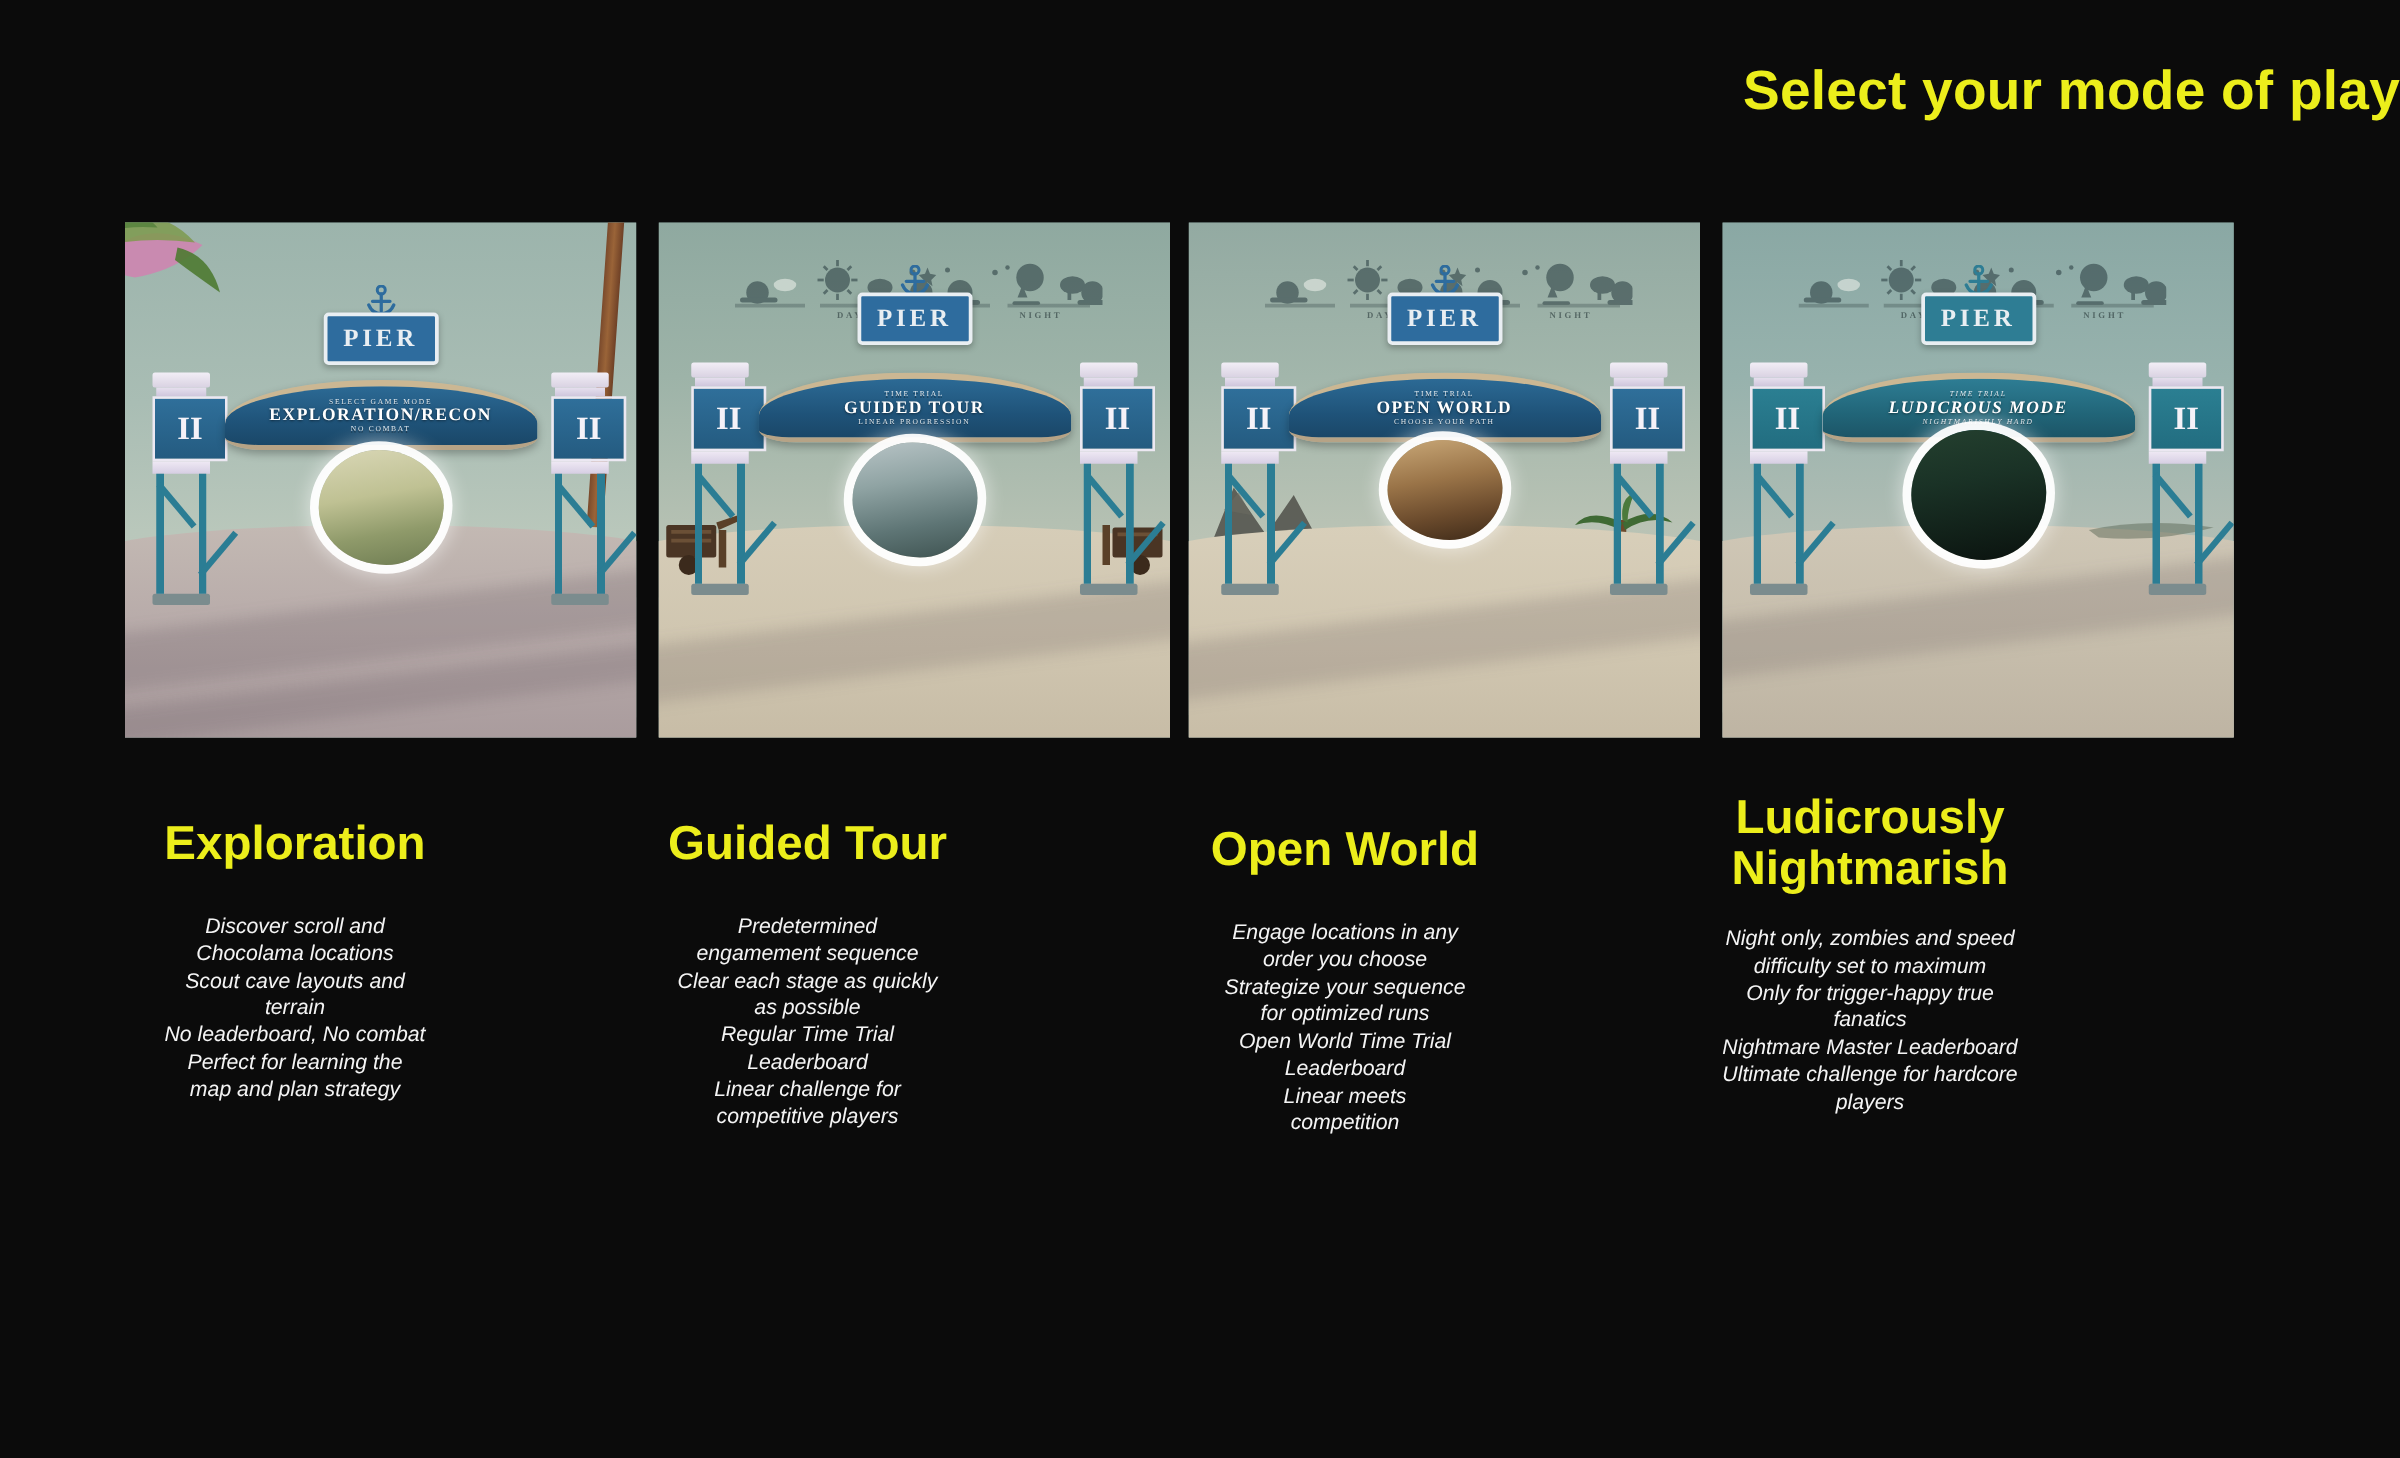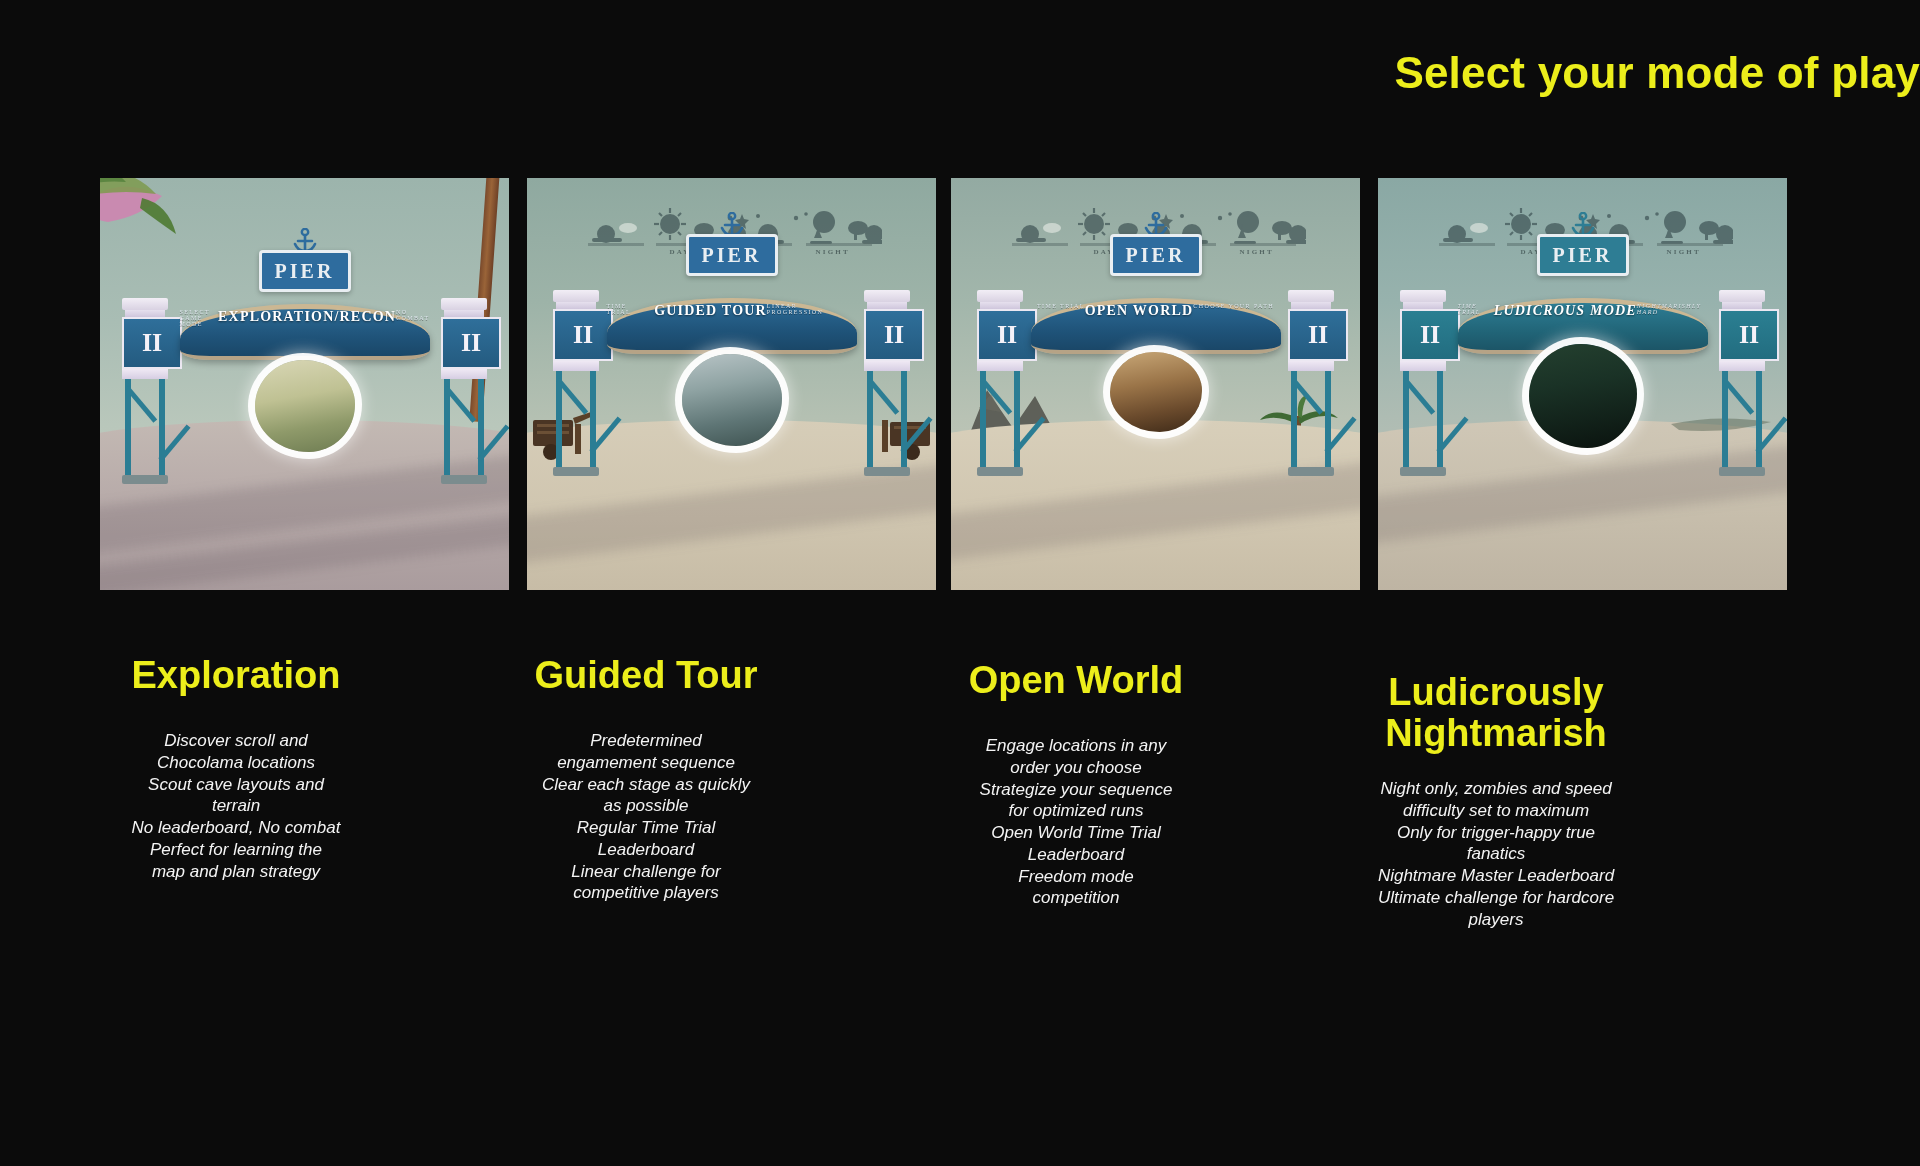--- a/index.html
+++ b/index.html
@@ -122,22 +122,22 @@
   
   .arch {
     position: absolute;
     left: 50%;
     transform: translateX(-50%);
     width: 250px; height: 56px;
     background: linear-gradient(180deg, #2c6a95 0%, #1f5379 60%, #1a4768 100%);
     border-top: 5px solid #cbb793;
     border-bottom: 4px solid #b6a386;
     border-radius: 50% 50% 12% 12% / 62% 62% 18% 18%;
-    display: flex; flex-direction: row;
-    align-items: flex-start; justify-content: center;
+    display: flex; flex-direction: column;
+    align-items: center; justify-content: center;
     box-shadow: 0 3px 7px rgba(0,0,0,0.28);
   }
   .arch .tiny-top, .arch .tiny-bot {
     color: #dfe8ee;
     font-size: 6px;
     letter-spacing: 1.4px;
     font-family: "Liberation Serif", serif;
     text-shadow: 0 1px 0 rgba(0,0,0,0.4);
   }
   .arch .main-line {
@@ -277,21 +277,21 @@
     font-size: 17px;
     line-height: 1.28;
     color: #f4f4f4;
     font-family: "Liberation Sans", sans-serif;
   }
   .mode-desc div { white-space: nowrap; }
 
   .cap1 { left: 60px;   top: 655px;  width: 352px; }
   .cap2 { left: 470px;  top: 655px;  width: 352px; }
   .cap3 { left: 900px;  top: 660px;  width: 352px; }
-  .cap4 { left: 1320px; top: 672px;  width: 352px; }
+  .cap4 { left: 1320px; top: 634px;  width: 352px; }
 </style>
 </head>
 <body>
 
 <div class="screen">
 
   <div class="page-title">Select your mode of play</div>
 
   <div class="thumb-row">
 
@@ -687,21 +687,21 @@
 
   <div class="caption cap3">
     <div class="mode-title">Open World</div>
     <div class="mode-desc">
       <div>Engage locations in any</div>
       <div>order you choose</div>
       <div>Strategize your sequence</div>
       <div>for optimized runs</div>
       <div>Open World Time Trial</div>
       <div>Leaderboard</div>
-      <div>Freedom mode</div>
+      <div>Linear meets</div>
       <div>competition</div>
     </div>
   </div>
 
   <div class="caption cap4">
     <div class="mode-title">
       <div>Ludicrously</div>
       <div>Nightmarish</div>
     </div>
     <div class="mode-desc" style="margin-top:24px;">

